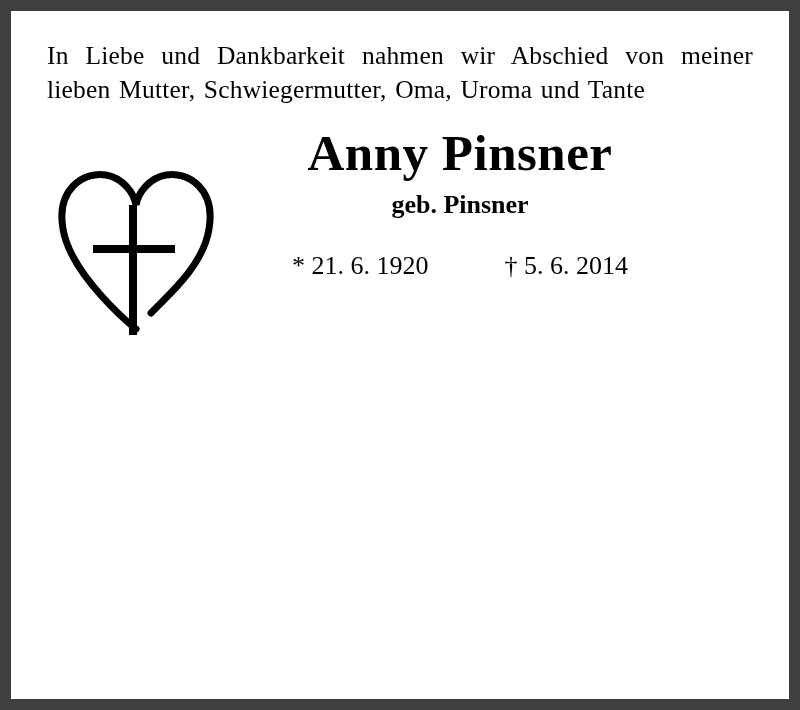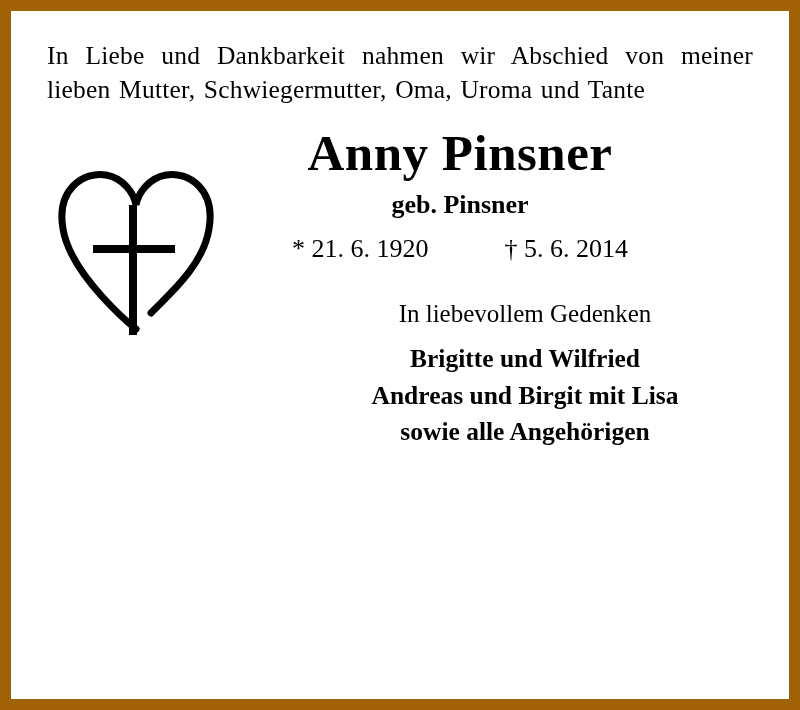--- a/index.html
+++ b/index.html
@@ -12,21 +12,21 @@
     height: 710px;
     font-family: "Liberation Serif", serif;
     color: #000000;
   }
   .obituary {
     position: relative;
     box-sizing: border-box;
     width: 800px;
     height: 710px;
     background: #ffffff;
-    border: 11px solid #a16207;
+    border: 11px solid #404040;
     padding: 22px 34px 8px 34px;
   }
   .intro {
     font-size: 25.5px;
     line-height: 1.33;
     letter-spacing: 0.2px;
     text-align: justify;
     text-align-last: left;
     margin: 6px 2px 0 2px;
     word-spacing: 2px;
@@ -53,21 +53,21 @@
     letter-spacing: 0.5px;
     line-height: 1.05;
     margin-top: 20px;
   }
   .maiden-name {
     font-size: 26px;
     font-weight: bold;
     margin-top: 10px;
   }
   .dates {
-    margin-top: 14px;
+    margin-top: 31px;
     font-size: 26px;
     display: flex;
     justify-content: center;
     gap: 76px;
   }
   .dates .date-item {
     white-space: nowrap;
   }
   .memorial {
     margin-top: 34px;
@@ -117,25 +117,17 @@
 
     <div class="name-block">
       <div class="deceased-name">Anny Pinsner</div>
       <div class="maiden-name">geb. Pinsner</div>
       <div class="dates">
         <span class="date-item">* 21. 6. 1920</span>
         <span class="date-item">† 5. 6. 2014</span>
       </div>
     </div>
 
-    <div class="memorial">
-      <div class="memorial-lead">In liebevollem Gedenken</div>
-      <div class="mourners">
-        <div>Brigitte und Wilfried</div>
-        <div>Andreas und Birgit mit Lisa</div>
-        <div>sowie alle Angehörigen</div>
-      </div>
-    </div>
 
   </div>
 
 
 </div>
 
 </body></html>

